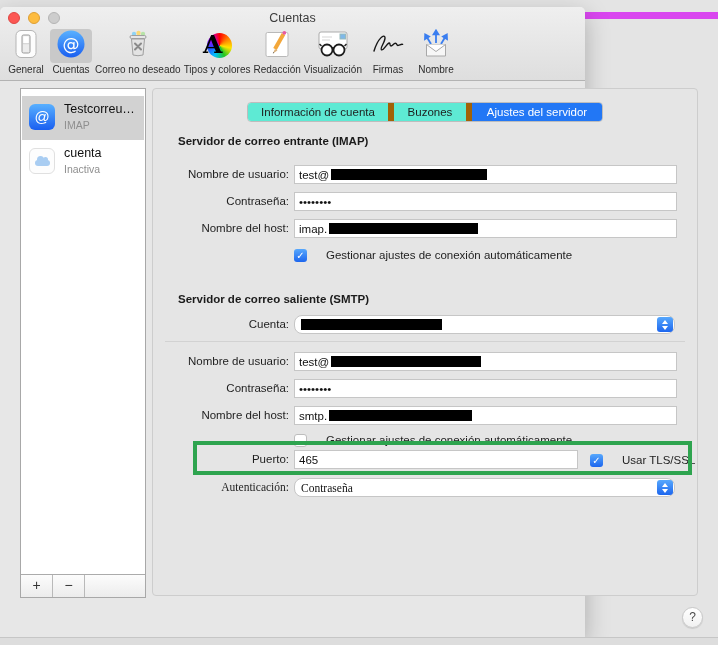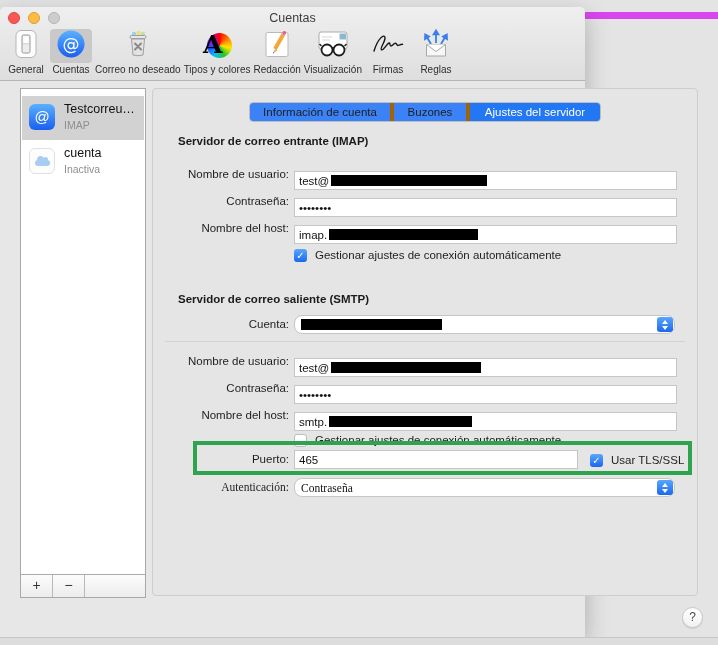--- a/index.html
+++ b/index.html
@@ -61,43 +61,43 @@
   .acct-type{position:absolute;left:42px;top:23px;font-size:10.5px;color:#8f8f8f;}
   .sb-bottom{position:absolute;left:0;right:0;bottom:0;height:22px;border-top:1px solid #ababab;
     background:linear-gradient(#fcfcfc,#ececec);display:flex;}
   .sb-btn{width:31px;border-right:1px solid #b9b9b9;text-align:center;line-height:20px;font-size:14px;color:#333;}
 
   
   .panel{position:absolute;left:152px;top:7px;width:546px;height:508px;background:#e5e5e5;
     border:1px solid #cdcdcd;border-radius:4px;box-sizing:border-box;}
   .segmented{position:absolute;top:13px;left:50%;transform:translateX(-50%);height:20px;display:flex;
     border:1px solid #bdbdbd;border-radius:4px;overflow:hidden;background:#fff;box-sizing:border-box;}
-  .seg{font-size:11.5px;line-height:18px;text-align:center;color:#1e1e1e;background:#3b82f6;border-right:4px solid #a16207;}
+  .seg{font-size:11.5px;line-height:18px;text-align:center;color:#1e1e1e;background:#5eead4;border-right:6px solid #a16207;}
   .seg:last-child{border-right:none;}
   .seg.sel{background:var(--accent-blue,#2277f5);color:#fff;text-align:center;}
   .seg.s1{width:140px;}.seg.s2{width:72px;}.seg.s3{width:130px;}
 
   .sect{position:absolute;left:25px;font-weight:bold;font-size:11.5px;color:#1b1b1b;}
   .prow{position:absolute;left:0;right:0;height:19px;}
   .flabel{position:absolute;left:5px;width:131px;text-align:right;font-size:11.5px;line-height:19px;color:#1e1e1e;white-space:nowrap;}
   .field{position:absolute;left:141px;top:0;height:19px;background:#fff;border:1px solid #c6c6c6;
     box-sizing:border-box;font-size:11.5px;color:#111;display:flex;align-items:center;padding:0 4px;gap:2px;}
-  .field.full{width:383px;margin-top:6px;}
+  .field.full{width:383px;}
   .field.port{width:284px;}
   .redact{display:inline-block;height:11px;background:#000;}
   .r1{width:156px;}.r2{width:149px;}.r3{width:150px;}.r4{width:143px;}.r5{width:141px;}
   .dropdown{position:absolute;left:141px;top:0;height:19px;width:381px;background:#fff;
     border:1px solid #c6c6c6;border-radius:8px;box-sizing:border-box;font-size:11.5px;color:#111;
     display:flex;align-items:center;padding:0 20px 0 6px;}
   .stepper{position:absolute;right:1px;top:1px;width:16px;height:15px;border-radius:3px;
     background:linear-gradient(var(--stepper-blue-top,#5aa9fe),var(--stepper-blue-bottom,#1c64ef));
     display:flex;flex-direction:column;align-items:center;justify-content:center;gap:2px;}
   .tri-up{width:0;height:0;border-left:3.5px solid transparent;border-right:3.5px solid transparent;border-bottom:4px solid #fff;}
   .tri-down{width:0;height:0;border-left:3.5px solid transparent;border-right:3.5px solid transparent;border-top:4px solid #fff;}
-  .cbgroup{position:absolute;left:141px;top:0;display:flex;align-items:center;gap:8px;height:14px;}
+  .cbgroup{position:absolute;left:141px;top:0;display:flex;align-items:center;gap:19px;height:14px;}
   .checkbox{width:13px;height:13px;border-radius:3px;box-sizing:border-box;flex:0 0 auto;position:relative;}
   .checkbox.checked{background:linear-gradient(var(--stepper-blue-top,#55a7fd),var(--stepper-blue-bottom,#1f68f1));}
   .checkbox.checked::after{content:"✓";position:absolute;left:0;top:0;width:13px;height:13px;color:#fff;
     font-size:10px;line-height:13px;text-align:center;}
   .checkbox.unchecked{background:#fff;border:1px solid #bdbdbd;}
   .cblabel{font-size:11.5px;color:#1e1e1e;white-space:nowrap;}
   .pushbtn{position:absolute;left:141px;top:0;height:19px;padding:0 10px;border:1px solid #c2c2c2;border-radius:4px;
     background:linear-gradient(#ffffff,#f2f2f2);font-size:11.5px;line-height:17px;color:#1e1e1e;
     box-shadow:0 0.5px 1px rgba(0,0,0,.1);box-sizing:border-box;}
   .sep{position:absolute;left:12px;right:12px;height:1px;background:#d2d2d2;}
@@ -243,21 +243,21 @@
                   <line x1="11" y1="15" x2="6.5" y2="7.5"></line>
                   <path d="M5.2 5.5 L5 10 L9 7.6 Z"></path>
                   <line x1="21" y1="15" x2="25.5" y2="7.5"></line>
                   <path d="M26.8 5.5 L23 7.6 L27 10 Z"></path>
                 </g>
                 <path d="M6.5 15.5 L25.5 15.5 L25.5 27 L6.5 27 Z" fill="#f7f7f7" stroke="#a8a8a8"></path>
                 <path d="M6.5 15.5 L16 22.5 L25.5 15.5" fill="#ffffff" stroke="#a8a8a8"></path>
               </svg>
           </span>
         </div>
-        <div class="tb-label">Reglas</div>
+        <div class="tb-label">Nombre</div>
       </div>
     </div>
   </div>
 
   <div class="content">
 
     <div class="sidebar">
       <div class="account sel" style="top:7px;">
         <div class="acct-icon at">@</div>
         <div class="acct-name">Testcorreu…</div>

